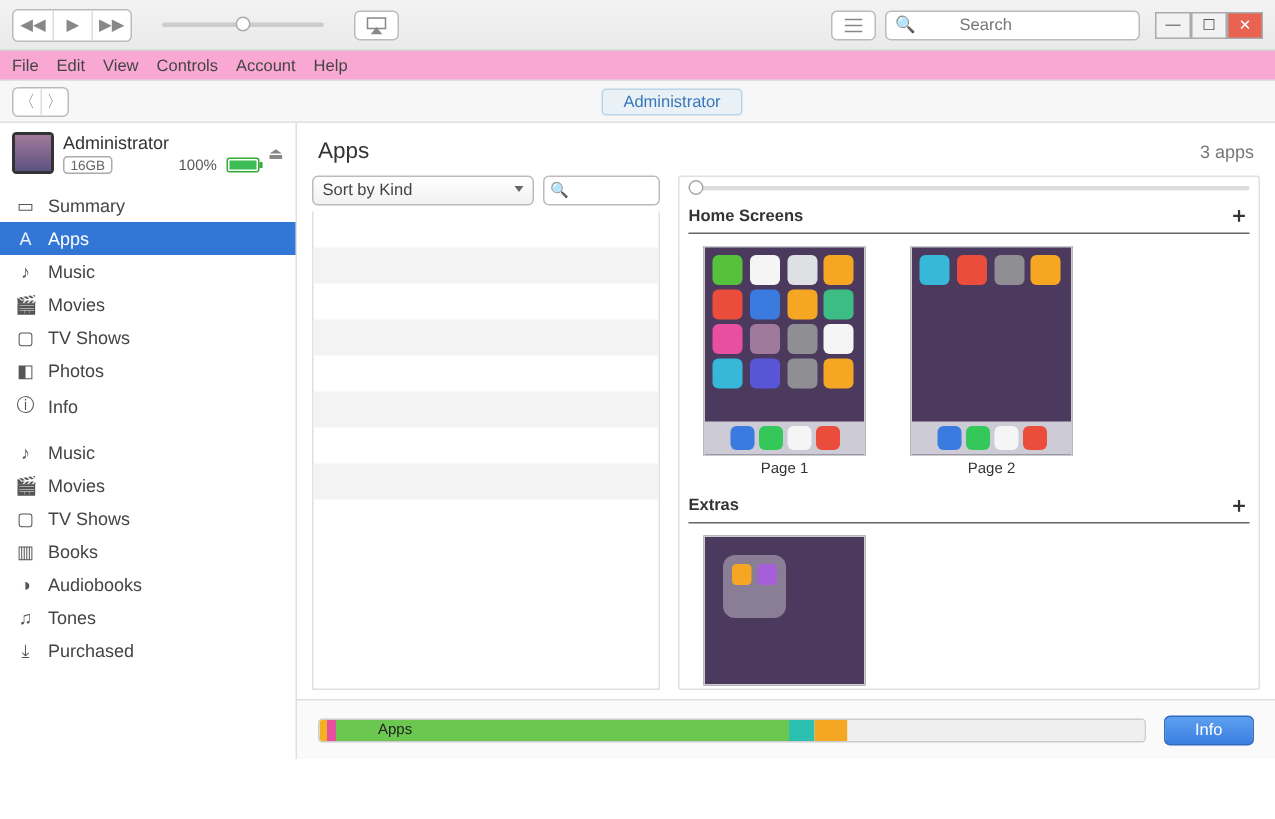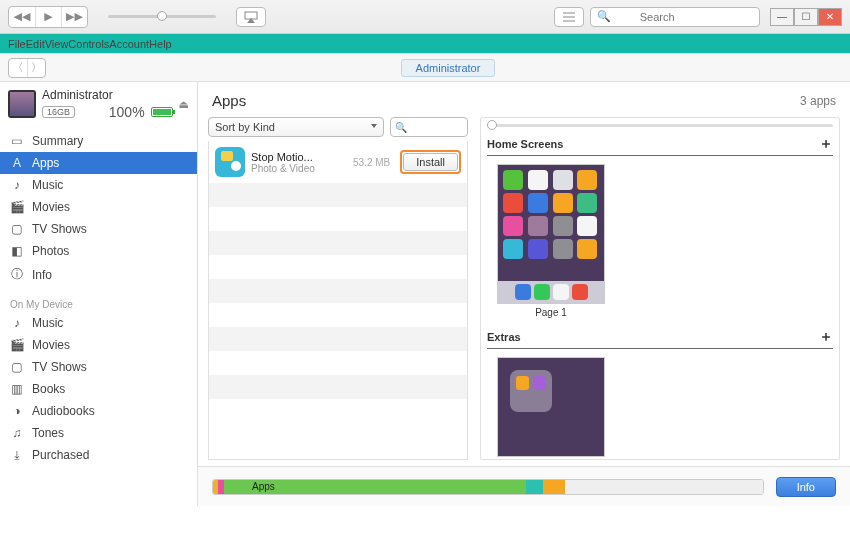--- a/index.html
+++ b/index.html
@@ -17,56 +17,56 @@
 .tb-right { margin-left:auto; display:flex; align-items:center; gap:6px; }
 .listview-btn { width:30px; height:20px; border:1px solid #bbb; border-radius:4px; background:#fff; display:flex; align-items:center; justify-content:center; }
 .searchbox { width:170px; height:20px; border:1px solid #bbb; border-radius:4px; background:#fff; display:flex; align-items:center; padding:0 6px; }
 .searchbox input { border:none; outline:none; width:100%; font-size:11px; color:#888; background:transparent;margin-left:25px;}
 .win-ctrls { display:flex; gap:0; margin-left:4px; }
 .win-ctrls div { width:24px; height:18px; border:1px solid #aaa; display:flex; align-items:center; justify-content:center; font-size:10px; font-family:sans-serif; }
 .win-min{background:#f2f2f2;color:#555;}
 .win-max{background:#f2f2f2;color:#555;}
 .win-close{background:#e86351;color:#fff;}
 
-.menubar { height:20px; background:#14b8a6; border-bottom:1px solid #e0e0e0; display:flex; align-items:center; padding:0 8px; font-size:11px; color:#444;}
+.menubar { height:20px; background:#f9a8d4; border-bottom:1px solid #e0e0e0; display:flex; align-items:center; gap:12px; padding:0 8px; font-size:11px; color:#444;}
 .menubar span { cursor:default; }
 
 .breadcrumb-row { height:28px; background:#f7f7f7; border-bottom:1px solid #e0e0e0; display:flex; align-items:center; padding:0 8px; gap:8px; }
 .bc-nav { display:flex; border:1px solid #bbb; border-radius:4px; background:#fff; }
 .bc-nav span { width:18px; height:18px; display:flex; align-items:center; justify-content:center; color:#888; font-size:11px; }
 .bc-nav span + span { border-left:1px solid #ddd; }
 .bc-crumb { margin:0 auto; padding:2px 14px; background:#e9f1f7; border:1px solid #bcd6e8; border-radius:3px; color:#3776b8; font-size:11px;}
 
 .content { display:flex; height:424px; }
 .sidebar { width:198px; border-right:1px solid #e0e0e0; background:#fff; display:flex; flex-direction:column;}
 .device-header { display:flex; align-items:center; padding:6px 8px; gap:6px; }
 .dev-thumb { width:28px; height:28px; background:#333; border-radius:3px; position:relative; overflow:hidden;}
 .dev-thumb::after{content:"";position:absolute;inset:2px;background:linear-gradient(#a07a9c,#5c5280);}
 .dev-info { flex:1; }
 .dev-name { font-size:12px; color:#333; }
 .dev-row2 { display:flex; align-items:center; gap:6px; margin-top:2px; }
 .badge-16 { border:1px solid #aaa; border-radius:3px; padding:0 4px; font-size:9px; color:#666;text-align:right;}
-.pct { font-size:14px; color:#555; margin-left:auto; }
+.pct { font-size:10px; color:#555; margin-left:auto; }
 .battery { width:22px; height:10px; border:1px solid #3a3; border-radius:2px; position:relative; }
 .battery::after{content:"";position:absolute;right:-3px;top:2px;width:2px;height:4px;background:#3a3;}
 .battery .fill{position:absolute;left:1px;top:1px;bottom:1px;width:90%;background:#3cbd55;}
 .eject { color:#888; font-size:11px; }
 
 .side-group { padding:4px 0; }
 .side-label { padding:4px 10px 2px; font-size:10px; color:#999;}
 .side-item { display:flex; align-items:center; gap:8px; padding:4px 10px; font-size:12px; color:#444; }
 .side-item.selected { background:#3277d5; color:#fff;}
 .side-item .icon { width:14px; text-align:center; color:inherit; opacity:.9;}
 
 .main { flex:1; display:flex; flex-direction:column; background:#fff;}
 .main-header { display:flex; align-items:center; padding:10px 14px 2px; }
 .main-title { font-size:15px; color:#333;}
 .app-count { margin-left:auto; font-size:12px; color:#777;}
 .main-body { flex:1; display:flex; padding:6px 10px 6px 10px; gap:12px; overflow:hidden;}
-.apps-col { width:260px; display:flex; flex-direction:column; }
+.apps-col { width:232px; display:flex; flex-direction:column; }
 .apps-ctrl { display:flex; gap:6px; margin-bottom:4px; }
 .sort-dd { flex:1; height:20px; border:1px solid #bbb; border-radius:4px; background:linear-gradient(#fff,#f2f2f2); display:flex; align-items:center; padding:0 6px; font-size:11px; color:#444; position:relative;}
 .sort-dd::after{content:"";position:absolute;right:6px;top:6px;width:0;height:0;border-left:3px solid transparent;border-right:3px solid transparent;border-top:4px solid #666;}
 .app-search { width:78px; height:20px; border:1px solid #bbb; border-radius:4px; background:#fff; display:flex; align-items:center; padding:0 4px;}
 .app-search span{color:#999;font-size:10px;}
 .apps-list { flex:1; border-left:1px solid #e0e0e0; border-right:1px solid #e0e0e0; border-bottom:1px solid #e0e0e0; overflow:hidden; }
 .apps-group-h { font-weight:bold; padding:4px 6px; font-size:11px; border-bottom:1px solid #ddd; background:#f9f9f9; border-top:1px solid #ddd;}
 .app-row { display:flex; align-items:center; padding:6px 6px; gap:6px; }
 .app-icon { width:30px; height:30px; background:#37b8d8; border-radius:6px; position:relative;}
 .app-icon::before{content:"";position:absolute;left:6px;top:4px;width:12px;height:10px;background:#f6cf4a;border-radius:2px;}
@@ -216,21 +216,20 @@
           <span class="icon">◧</span>
           <span>Photos</span>
         </div>
       <div class="side-item">
           <span class="icon">ⓘ</span>
           <span>Info</span>
         </div>
     </div>
 
     <div class="side-group">
-      <div class="side-label">On My Device</div>
       <div class="side-item">
           <span class="icon">♪</span>
           <span>Music</span>
         </div>
       <div class="side-item">
           <span class="icon">🎬</span>
           <span>Movies</span>
         </div>
       <div class="side-item">
           <span class="icon">▢</span>
@@ -262,31 +261,20 @@
     </div>
     <div class="main-body">
       <div class="apps-col">
         <div class="apps-ctrl">
           <div class="sort-dd">Sort by Kind</div>
           <div class="app-search">
               <span>🔍</span>
             </div>
         </div>
         <div class="apps-list">
-          <div class="app-row">
-            <div class="app-icon"></div>
-            <div class="app-meta">
-              <div class="app-name">Stop Motio...</div>
-              <div class="app-cat">Photo &amp; Video</div>
-            </div>
-            <div class="app-size">53.2 MB</div>
-            <span class="install-ring">
-              <button class="install-btn">Install</button>
-            </span>
-          </div>
           <div class="stripe"></div>
             <div class="stripe"></div>
             <div class="stripe"></div>
             <div class="stripe"></div>
             <div class="stripe"></div>
             <div class="stripe"></div>
             <div class="stripe"></div>
             <div class="stripe"></div>
             <div class="stripe"></div>
         </div>
@@ -325,20 +313,37 @@
               </div>
               <div class="dock">
                   <div style="background:#3b7be0"></div>
                   <div style="background:#34c759"></div>
                   <div style="background:#f5f5f5"></div>
                   <div style="background:#eb4d3d"></div>
                 </div>
             </div>
             <div class="page-label">Page 1</div>
           </div>
+          <div class="page">
+            <div class="page-frame">
+              <div class="page-grid">
+                <div style="background:#37b8d8"></div>
+                  <div style="background:#eb4d3d"></div>
+                  <div style="background:#8e8e93"></div>
+                  <div style="background:#f5a623"></div>
+              </div>
+              <div class="dock">
+                  <div style="background:#3b7be0"></div>
+                  <div style="background:#34c759"></div>
+                  <div style="background:#f5f5f5"></div>
+                  <div style="background:#eb4d3d"></div>
+                </div>
+            </div>
+            <div class="page-label">Page 2</div>
+          </div>
         </div>
         <div class="screens-section-h">
           <span>Extras</span>
           <span class="plus">＋</span>
         </div>
         <div class="pages">
           <div class="page">
             <div class="extras-frame">
               <div class="folder">
                   <div style="background:#f5a623"></div>

